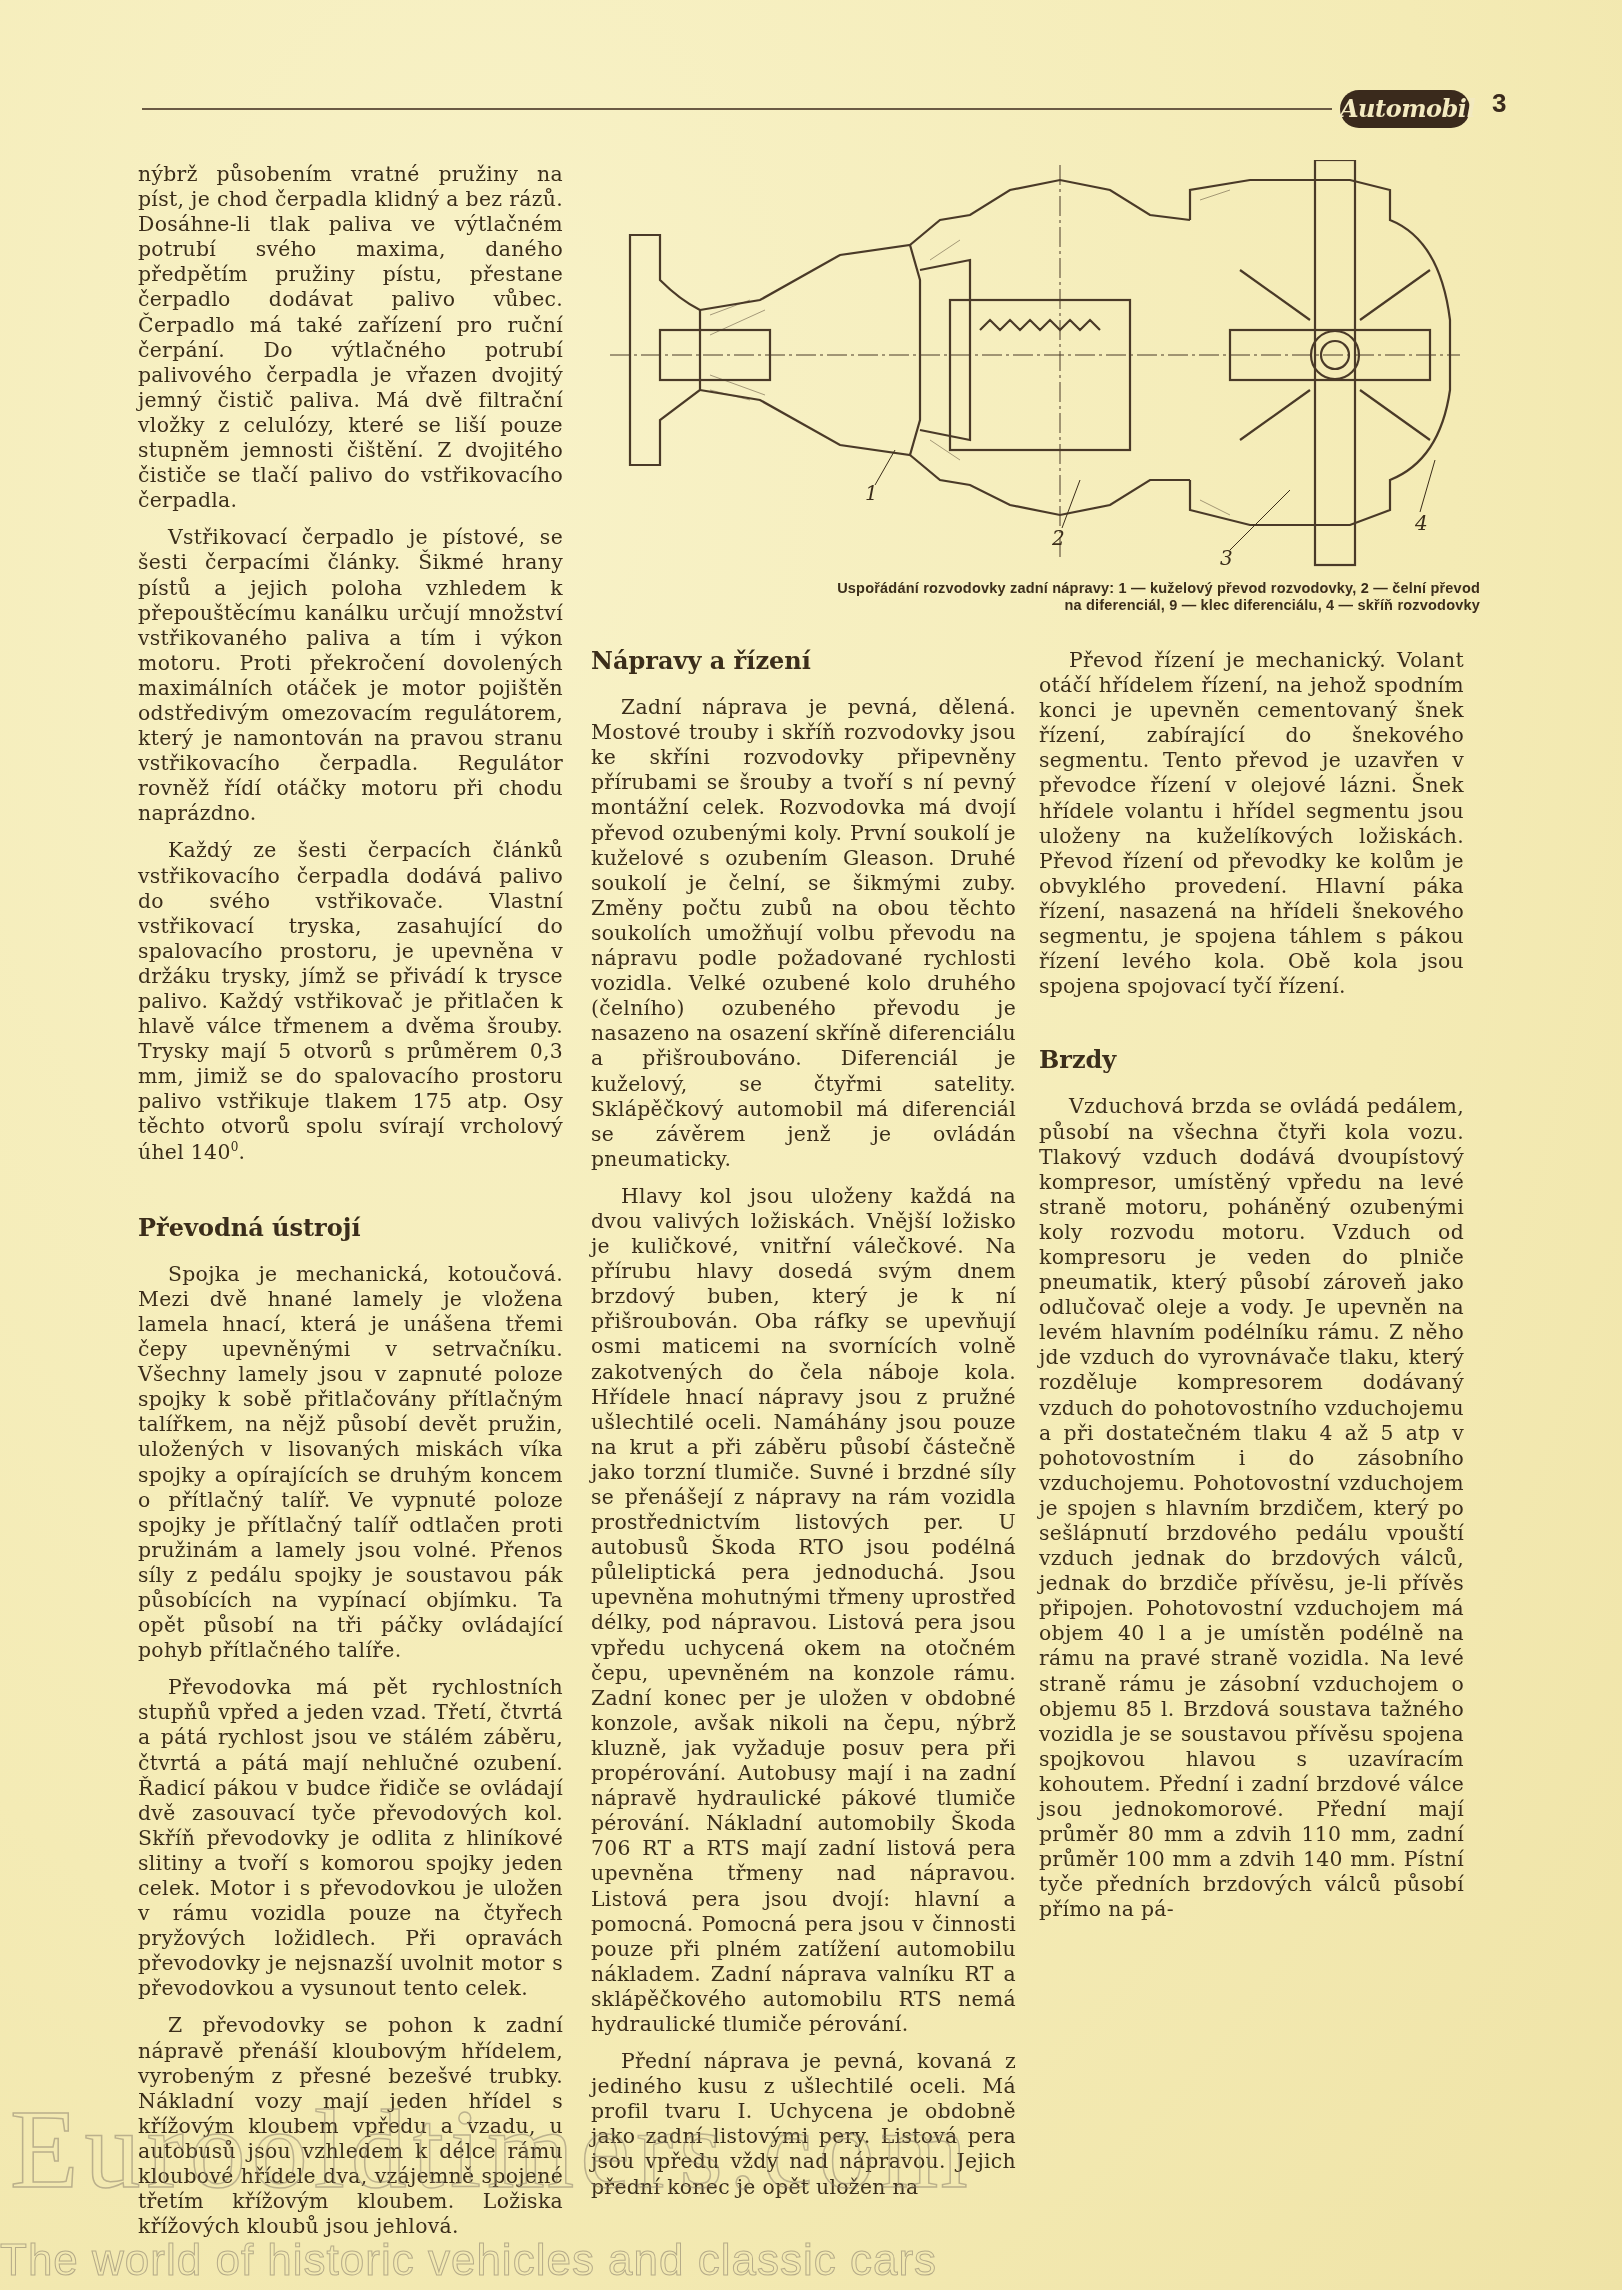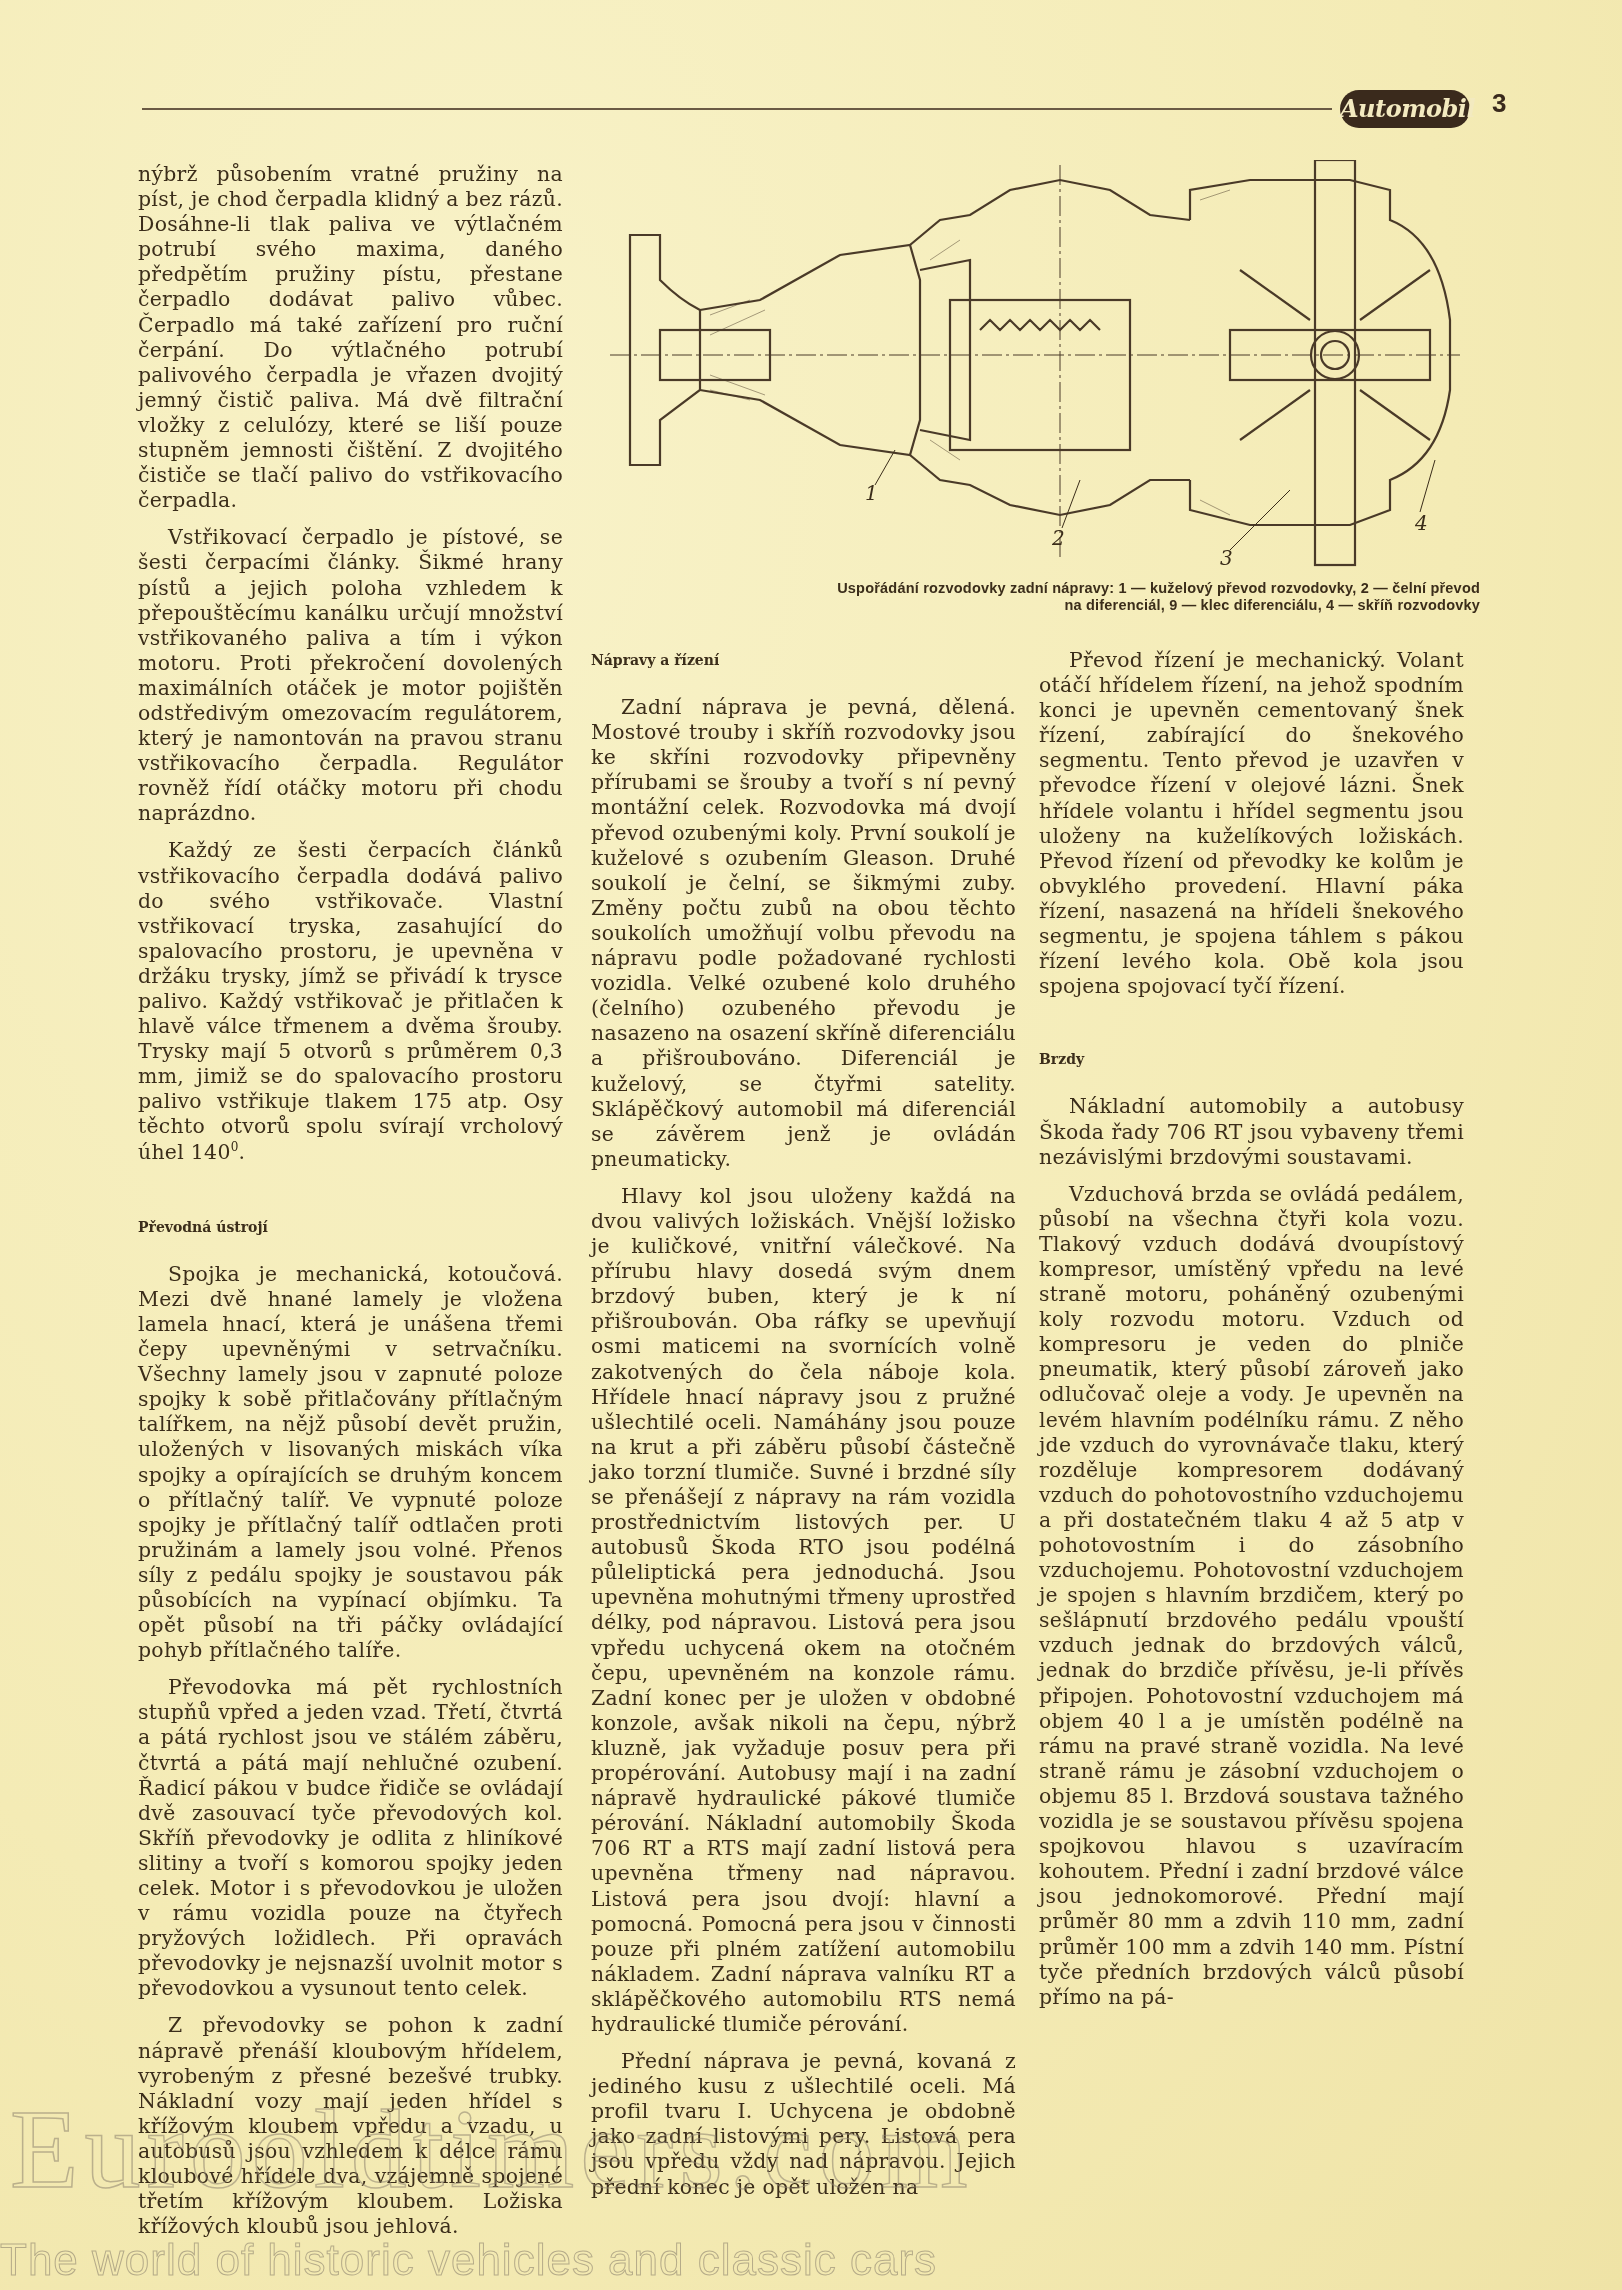--- a/index.html
+++ b/index.html
@@ -17,21 +17,21 @@
     font-family: "DejaVu Serif", serif; font-style: italic; font-weight: bold;
     font-size: 24px; line-height: 38px; text-align: left; letter-spacing: -0.5px;
   }
   .page-num { position: absolute; left: 1492px; top: 88px; font-family: "Liberation Sans", sans-serif; font-weight: bold; font-size: 26px; color: #3a2a1c; }
   .col {
     position: absolute; width: 425px;
     font-size: 20.4px; line-height: 25.1px; text-align: justify; letter-spacing: 0.3px;
   }
   .col p { margin: 0 0 12px 0; text-indent: 30px; }
   .col p.noindent { text-indent: 0; margin-top: 12px; }
-  .col h2 { font-size: 14px; font-weight: bold; margin: 0 0 22px 0; letter-spacing: 0; }
+  .col h2 { font-size: 24px; font-weight: bold; margin: 0 0 22px 0; letter-spacing: 0; }
   .col1 { left: 138px; top: 150px; }
   .col2 { left: 591px; top: 648px; }
   .col3 { left: 1039px; top: 648px; }
   .figure { position: absolute; left: 590px; top: 160px; width: 880px; height: 410px; }
   .caption {
     position: absolute; left: 590px; top: 580px; width: 890px; text-align: right;
     font-family: "Liberation Sans", sans-serif; font-weight: bold; font-size: 14.5px;
     line-height: 17px; letter-spacing: 0.2px; color: #3b2d1a;
   }
   .watermark {
@@ -115,18 +115,17 @@
   <h2>Nápravy a řízení</h2>
   <p>Zadní náprava je pevná, dělená. Mostové trouby i skříň rozvodovky jsou ke skříni rozvodovky připevněny přírubami se šrouby a tvoří s ní pevný montážní celek. Rozvodovka má dvojí převod ozubenými koly. První soukolí je kuželové s ozubením Gleason. Druhé soukolí je čelní, se šikmými zuby. Změny počtu zubů na obou těchto soukolích umožňují volbu převodu na nápravu podle požadované rychlosti vozidla. Velké ozubené kolo druhého (čelního) ozubeného převodu je nasazeno na osazení skříně diferenciálu a přišroubováno. Diferenciál je kuželový, se čtyřmi satelity. Sklápěčkový automobil má diferenciál se závěrem jenž je ovládán pneumaticky.</p>
   <p>Hlavy kol jsou uloženy každá na dvou valivých ložiskách. Vnější ložisko je kuličkové, vnitřní válečkové. Na přírubu hlavy dosedá svým dnem brzdový buben, který je k ní přišroubován. Oba ráfky se upevňují osmi maticemi na svornících volně zakotvených do čela náboje kola. Hřídele hnací nápravy jsou z pružné ušlechtilé oceli. Namáhány jsou pouze na krut a při záběru působí částečně jako torzní tlumiče. Suvné i brzdné síly se přenášejí z nápravy na rám vozidla prostřednictvím listových per. U autobusů Škoda RTO jsou podélná půleliptická pera jednoduchá. Jsou upevněna mohutnými třmeny uprostřed délky, pod nápravou. Listová pera jsou vpředu uchycená okem na otočném čepu, upevněném na konzole rámu. Zadní konec per je uložen v obdobné konzole, avšak nikoli na čepu, nýbrž kluzně, jak vyžaduje posuv pera při propérování. Autobusy mají i na zadní nápravě hydraulické pákové tlumiče pérování. Nákladní automobily Škoda 706 RT a RTS mají zadní listová pera upevněna třmeny nad nápravou. Listová pera jsou dvojí: hlavní a pomocná. Pomocná pera jsou v činnosti pouze při plném zatížení automobilu nákladem. Zadní náprava valníku RT a sklápěčkového automobilu RTS nemá hydraulické tlumiče pérování.</p>
   <p>Přední náprava je pevná, kovaná z jediného kusu z ušlechtilé oceli. Má profil tvaru I. Uchycena je obdobně jako zadní listovými pery. Listová pera jsou vpředu vždy nad nápravou. Jejich přední konec je opět uložen na</p>
 </div>
 
 <div class="col col3">
   <p>Převod řízení je mechanický. Volant otáčí hřídelem řízení, na jehož spodním konci je upevněn cementovaný šnek řízení, zabírající do šnekového segmentu. Tento převod je uzavřen v převodce řízení v olejové lázni. Šnek hřídele volantu i hřídel segmentu jsou uloženy na kuželíkových ložiskách. Převod řízení od převodky ke kolům je obvyklého provedení. Hlavní páka řízení, nasazená na hřídeli šnekového segmentu, je spojena táhlem s pákou řízení levého kola. Obě kola jsou spojena spojovací tyčí řízení.</p>
   <div style="height:36px"></div>
   <h2>Brzdy</h2>
-  <p>Nákladní automobily a autobusy Škoda řady 706 RT jsou vybaveny třemi nezávislými brzdovými soustavami.</p>
   <p>Vzduchová brzda se ovládá pedálem, působí na všechna čtyři kola vozu. Tlakový vzduch dodává dvoupístový kompresor, umístěný vpředu na levé straně motoru, poháněný ozubenými koly rozvodu motoru. Vzduch od kompresoru je veden do plniče pneumatik, který působí zároveň jako odlučovač oleje a vody. Je upevněn na levém hlavním podélníku rámu. Z něho jde vzduch do vyrovnávače tlaku, který rozděluje kompresorem dodávaný vzduch do pohotovostního vzduchojemu a při dostatečném tlaku 4 až 5 atp v pohotovostním i do zásobního vzduchojemu. Pohotovostní vzduchojem je spojen s hlavním brzdičem, který po sešlápnutí brzdového pedálu vpouští vzduch jednak do brzdových válců, jednak do brzdiče přívěsu, je-li přívěs připojen. Pohotovostní vzduchojem má objem 40 l a je umístěn podélně na rámu na pravé straně vozidla. Na levé straně rámu je zásobní vzduchojem o objemu 85 l. Brzdová soustava tažného vozidla je se soustavou přívěsu spojena spojkovou hlavou s uzavíracím kohoutem. Přední i zadní brzdové válce jsou jednokomorové. Přední mají průměr 80 mm a zdvih 110 mm, zadní průměr 100 mm a zdvih 140 mm. Pístní tyče předních brzdových válců působí přímo na pá-</p>
 </div>
 
 <div class="watermark">Eurooldtimers.com</div>
 <div class="watermark-sub">The world of historic vehicles and classic cars</div>
 
 </body></html>

